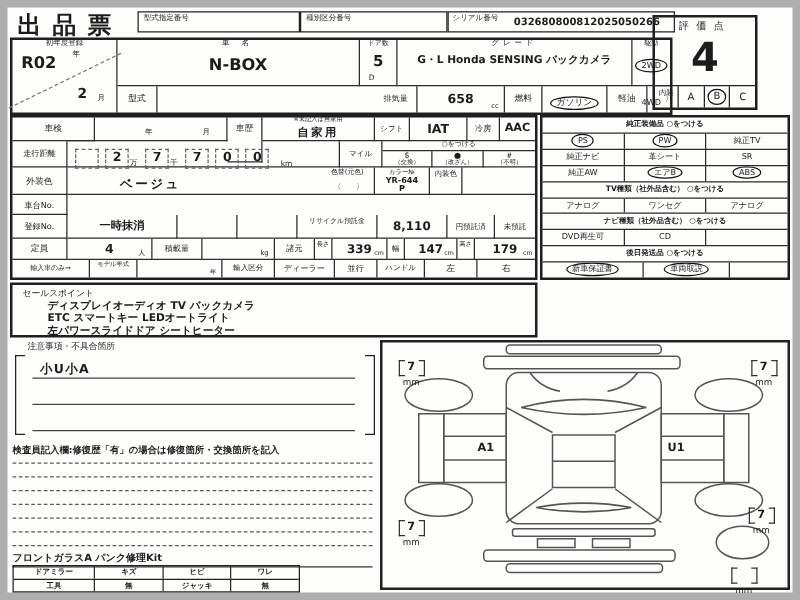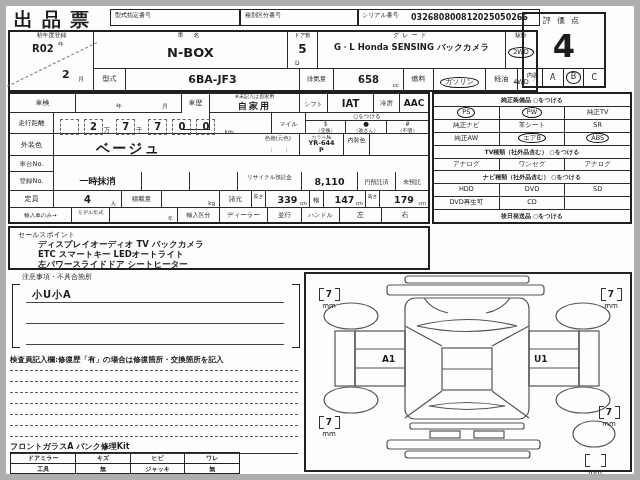--- a/index.html
+++ b/index.html
@@ -56,21 +56,21 @@
       <div class="ct" style="width:18px;font-size:6px;line-height:1.2;border-right:1px solid #222;padding-top:2px">内装</div>
       <div class="ct" style="flex:1;font-size:8px;line-height:18px;border-right:1px solid #222">A</div>
       <div class="ct" style="flex:1;font-size:8px;line-height:16px;border-right:1px solid #222"><span class="circ">B</span></div>
       <div class="ct" style="flex:1;font-size:8px;line-height:18px">C</div>
     </div>
   </div>
 
   <div class="c bx" style="left:2px;top:24px;width:530px;height:62px">
     <div class="c br" style="left:0;top:0;width:84px;height:58px">
       <div class="lb ct" style="width:100%">初年度登録</div>
-      <span class="b" style="position:absolute;left:22px;top:11px;font-size:10px">R02</span>
+      <span class="b" style="position:absolute;left:7px;top:11px;font-size:13px">R02</span>
       <span class="lb" style="position:absolute;left:48px;top:9px">年</span>
       <div style="position:absolute;left:-8px;top:32px;width:100px;border-top:1px dashed #777;transform:rotate(-26deg)"></div>
       <span class="b" style="position:absolute;left:52px;top:36px;font-size:11px">2</span>
       <span class="lb" style="position:absolute;left:68px;top:44px">月</span>
     </div>
     <div class="c br bb" style="left:84px;top:0;width:194px;height:37px">
       <div class="lb ct" style="width:100%;letter-spacing:4px">車 名</div>
       <div class="ct b" style="font-size:13px;margin-top:6px">N-BOX</div>
     </div>
     <div class="c br bb" style="left:278px;top:0;width:30px;height:37px">
@@ -81,21 +81,20 @@
     <div class="c br bb" style="left:308px;top:0;width:188px;height:37px">
       <div class="lb ct" style="width:100%;letter-spacing:3px">グレード</div>
       <div class="ct b" style="font-size:8.5px;margin-top:3px">G・L Honda SENSING バックカメラ</div>
     </div>
     <div class="c bb" style="left:496px;top:0;width:30px;height:37px">
       <div class="lb ct" style="width:100%;font-size:5.5px">駆動</div>
       <div class="ct" style="margin-top:1px"><span class="circ" style="font-size:6.5px">2WD</span></div>
       <div class="ct" style="font-size:6.5px;margin-top:20px">4WD</div>
     </div>
     <div class="c br ct" style="left:84px;top:37px;width:32px;height:21px;font-size:7px;line-height:21px">型式</div>
-    <div class="c br ct b" style="left:116px;top:37px;width:174px;height:21px;font-size:11px;line-height:21px">6BA-JF3</div>
     <div class="c br ct" style="left:290px;top:37px;width:34px;height:21px;font-size:6.5px;line-height:21px">排気量</div>
     <div class="c br" style="left:324px;top:37px;width:70px;height:21px">
       <div class="ct b" style="font-size:10px;line-height:21px">658</div>
       <span class="lb" style="position:absolute;right:4px;bottom:2px;font-size:5.5px">cc</span>
     </div>
     <div class="c br ct" style="left:394px;top:37px;width:30px;height:21px;font-size:7px;line-height:21px">燃料</div>
     <div class="c br ct" style="left:424px;top:37px;width:52px;height:21px;line-height:19px"><span class="circ" style="font-size:7px">ガソリン</span></div>
     <div class="c br ct" style="left:476px;top:37px;width:32px;height:21px;font-size:7px;line-height:21px">軽油</div>
     <div class="c ct" style="left:508px;top:37px;width:18px;height:21px;font-size:7px;line-height:21px">〈　〉</div>
   </div>
@@ -139,21 +138,21 @@
             <span class="mkcap">（改ざん）</span>
           </div>
       <div class="mk" style="width:41px;border-right:none">
             <span class="mksym">＃</span>
             <span class="mkcap">（不明）</span>
           </div>
     </div>
 
     <div class="c br bb ct" style="left:0;top:40px;width:44px;height:22px;font-size:7px;line-height:22px">外装色</div>
     <div class="c br bb" style="left:44px;top:40px;width:246px;height:22px">
-      <span class="b" style="position:absolute;left:42px;top:6px;font-size:14px;letter-spacing:2px">ベージュ</span>
+      <span class="b" style="position:absolute;left:42px;top:6px;font-size:10px;letter-spacing:2px">ベージュ</span>
       <span class="lb" style="position:absolute;right:8px;top:1px;font-size:5.5px">色替(元色)</span>
       <span class="lb" style="position:absolute;right:8px;bottom:1px;font-size:6px">〈　　〉</span>
     </div>
     <div class="c br bb" style="left:290px;top:40px;width:44px;height:22px">
       <div class="ct" style="font-size:5px">カラー№</div>
       <div class="ct b" style="font-size:6.5px;width:28px;margin:0 auto;line-height:1.15;word-break:break-all">YR-644P</div>
     </div>
     <div class="c br bb ct" style="left:334px;top:40px;width:26px;height:22px;font-size:6px;line-height:1.2;padding-top:2px">内装色</div>
     <div class="c bb" style="left:360px;top:40px;width:58px;height:22px"></div>
 
@@ -231,32 +230,32 @@
         </div>
     <div class="erow">
       <div class="ec">アナログ</div>
       <div class="ec">ワンセグ</div>
       <div class="ec">アナログ</div>
     </div>
     <div class="erow">
           <div class="eh">ナビ種類（社外品含む） ○をつける</div>
         </div>
     <div class="erow">
-      <div class="ec">HDD</div>
-      <div class="ec">DVD</div>
-      <div class="ec">SD</div>
-    </div>
-    <div class="erow">
       <div class="ec">DVD再生可</div>
       <div class="ec">CD</div>
       <div class="ec"></div>
     </div>
     <div class="erow">
           <div class="eh">後日発送品 ○をつける</div>
         </div>
+    <div class="erow">
+      <div class="ec" style="flex:1.4"><span class="circ">新車保証書</span></div>
+      <div class="ec" style="flex:1.2"><span class="circ">車両取説</span></div>
+      <div class="ec" style="flex:0.8"></div>
+    </div>
   </div>
 
   <div class="c" style="left:4px;top:266px;width:292px;height:82px">
     <div style="position:absolute;left:12px;top:0;font-size:7px">注意事項・不具合箇所</div>
     <div class="bkt" style="left:2px;top:12px;border-left:1.5px solid #222"></div>
     <div class="bkt" style="left:282px;top:12px;border-right:1.5px solid #222"></div>
     <div style="position:absolute;left:16px;top:30px;width:258px;border-top:1px solid #444"></div>
     <div style="position:absolute;left:16px;top:51px;width:258px;border-top:1px solid #444"></div>
     <div style="position:absolute;left:16px;top:72px;width:258px;border-top:1px solid #444"></div>
     <div class="b" style="position:absolute;left:22px;top:16px;font-size:10px;letter-spacing:1px">小U小A</div>

